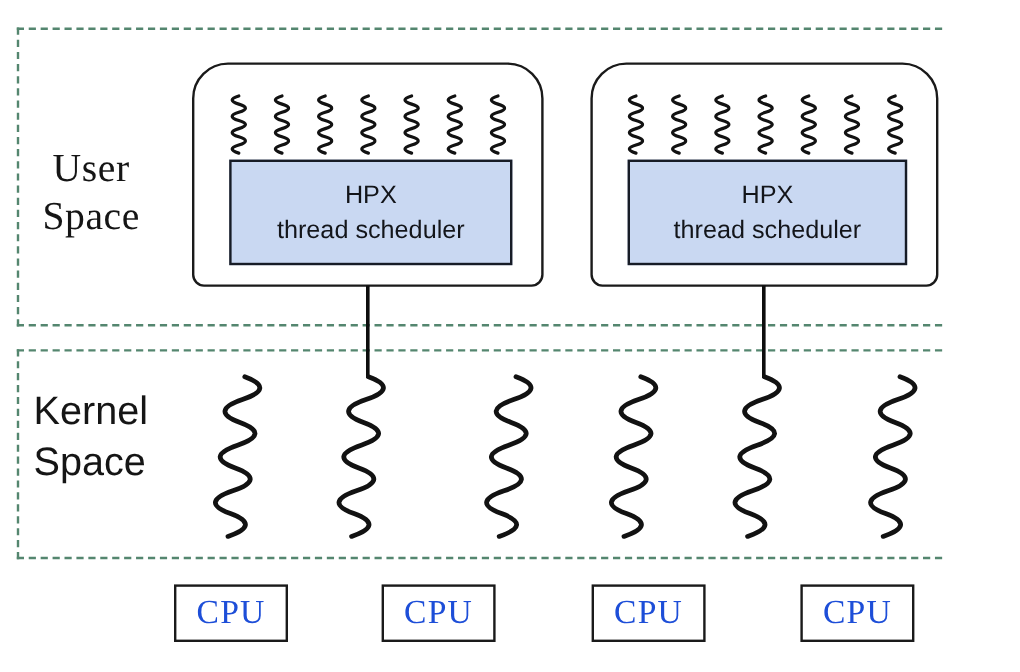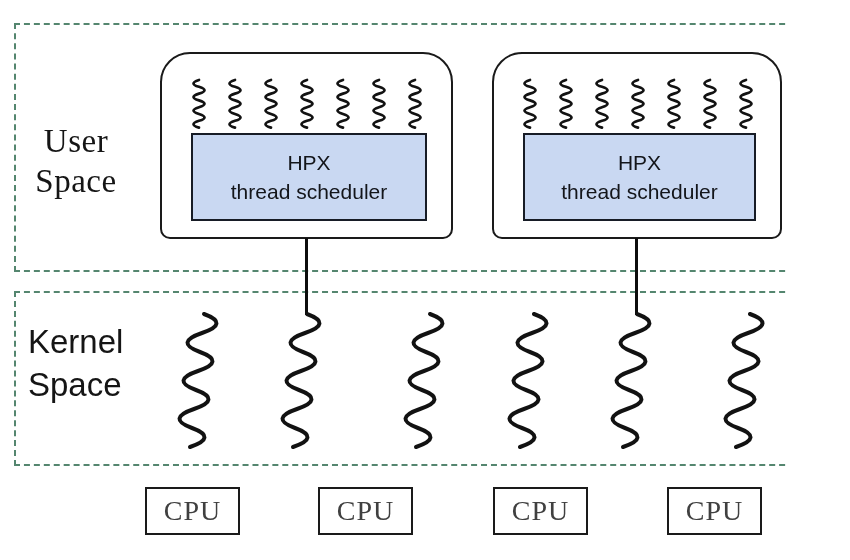--- a/index.html
+++ b/index.html
@@ -69,21 +69,21 @@
   .user-thread{display:block;}
   .kernel-thread{position:absolute;top:310px;}
 
   
   .cpu{
     position:absolute;top:487px;width:95px;height:48px;
     border:2px solid #1a1a1a;background:#ffffff;
     box-sizing:border-box;
     display:flex;align-items:center;justify-content:center;
     font-family:"Liberation Serif", serif;
-    font-size:28px;letter-spacing:1px;color:#404040;
+    font-size:28px;letter-spacing:1px;color:#1d4ed8;
   }
 </style>
 </head>
 <body>
 
 <div class="canvas" style="--region-border: #54866f; --sched-fill: #c9d8f2; --sched-border: #171c26; --ink: #121212;">
 
   <div class="region user"></div>
   <div class="region kernel"></div>
 

